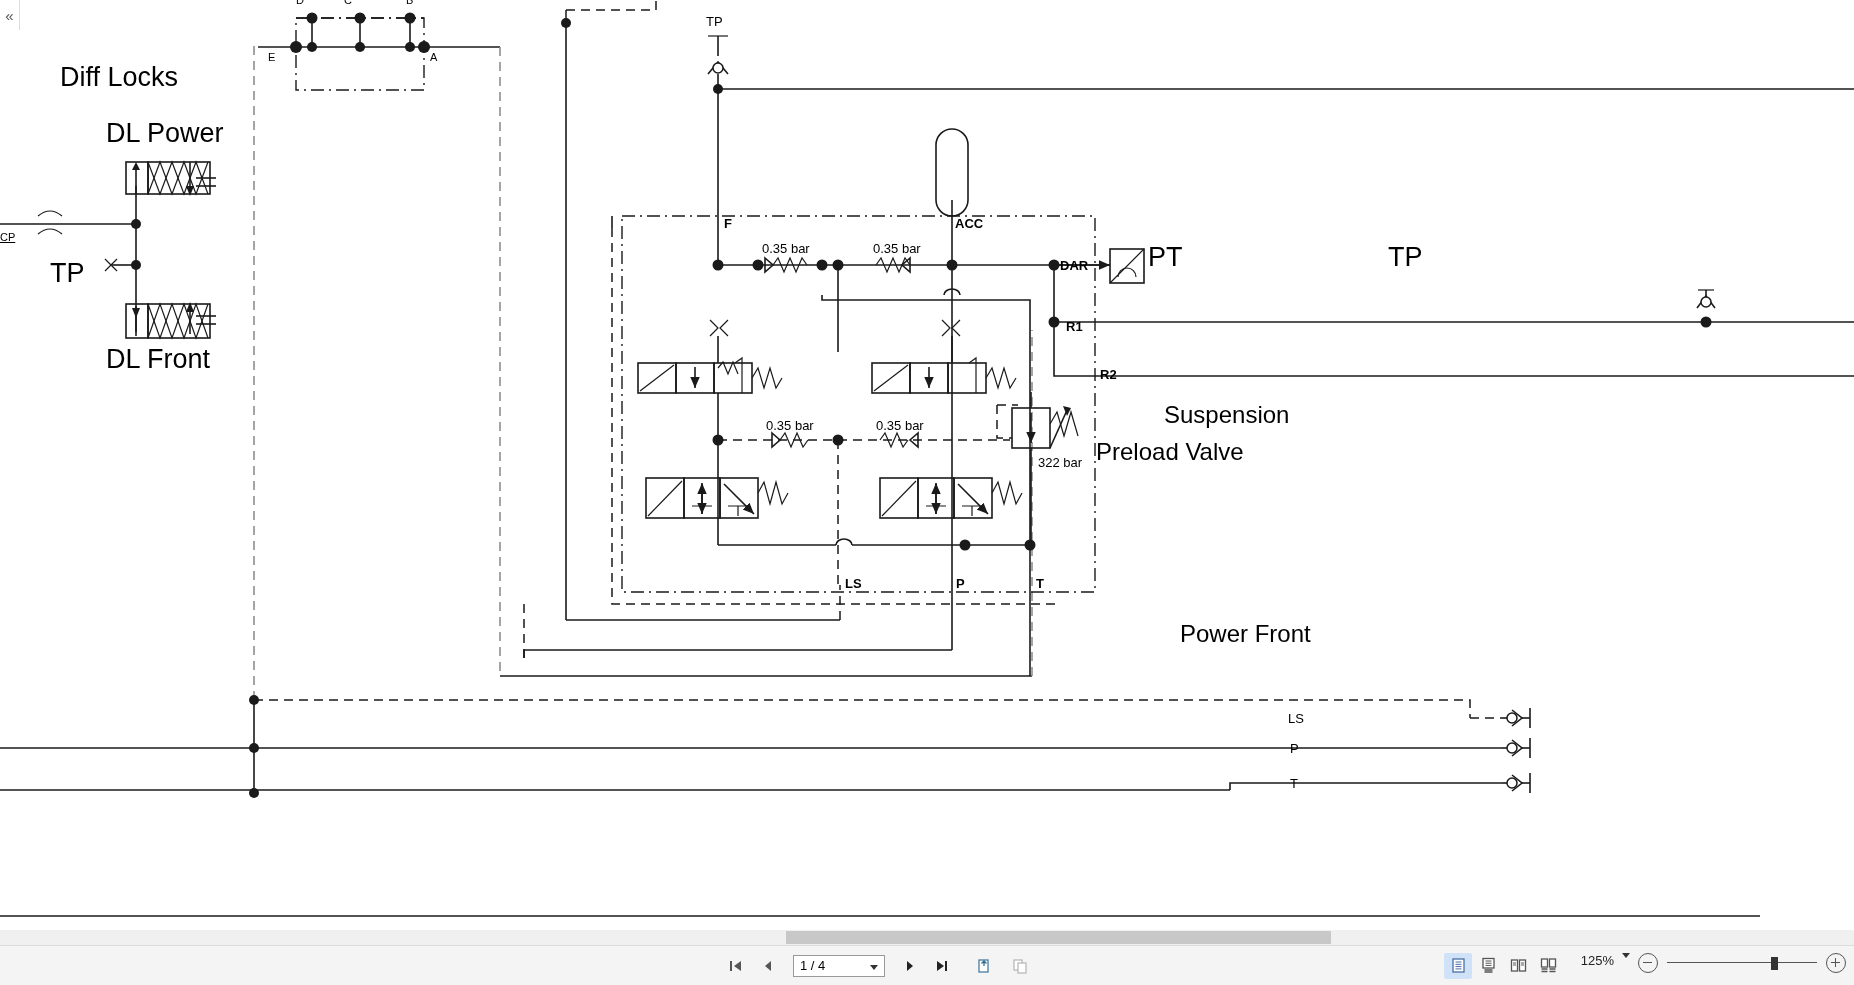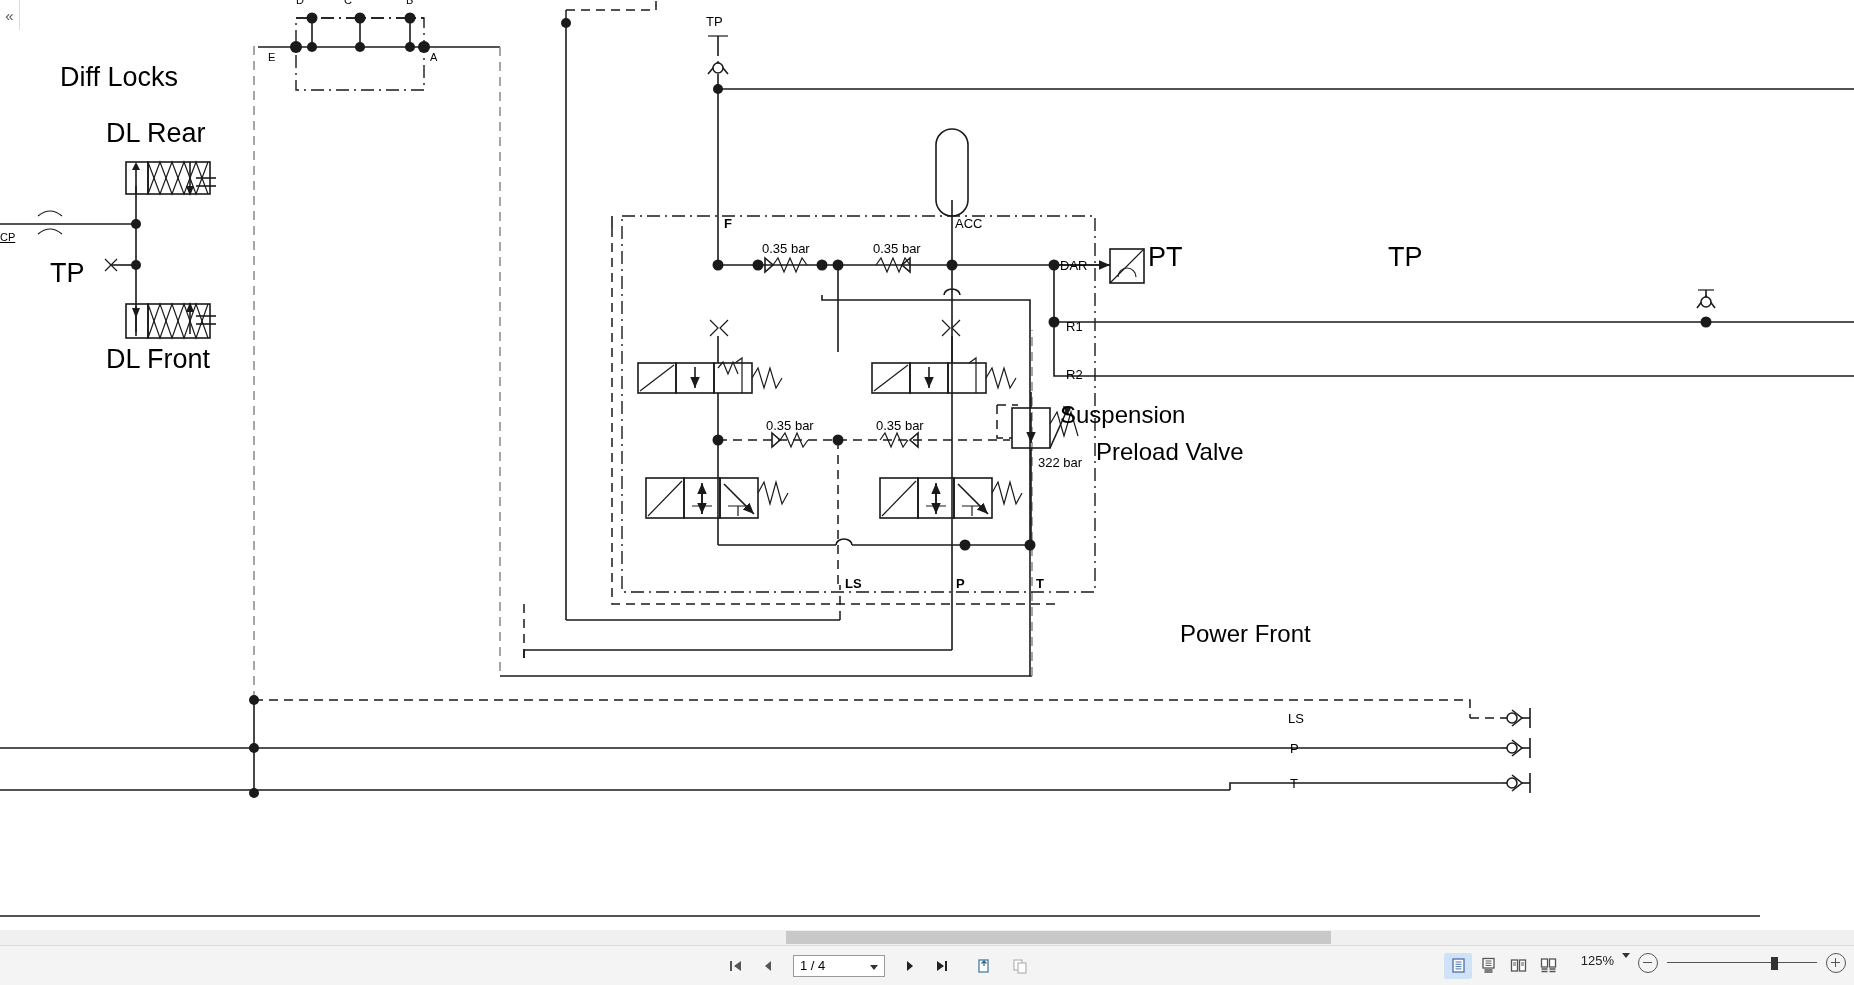--- a/index.html
+++ b/index.html
@@ -25,21 +25,21 @@
     position: absolute;
     color: #000;
     white-space: nowrap;
     font-family: "Liberation Sans", sans-serif;
   }
   .lbl-big   { font-size: 27px; }
   .lbl-mid   { font-size: 24px; }
   .lbl-sm    { font-size: 13px; }
   .lbl-xs    { font-size: 11px; }
   .lbl-port  { font-size: 13px; font-weight: bold; }
-  .lbl-portn { font-size: 13px; font-weight: normal; }
+  .lbl-portn { font-size: 13px; font-weight: bold; }
 
   
   #hscroll {
     position: absolute; left: 0; top: 930px;
     width: 1854px; height: 15px;
     background: #f0f0f0;
   }
   #hscroll .thumb {
     position: absolute; left: 786px; top: 1px;
     width: 545px; height: 13px;
@@ -394,54 +394,54 @@
         <path class="s" d="M1512,775 L1522,783 L1512,791"></path>
         <circle cx="1512" cy="783" r="5" fill="#fff" stroke="#1a1a1a" stroke-width="1.5"></circle>
         <path class="s" d="M1530,773 L1530,793"></path>
         <path class="s" d="M1522,783 L1530,783"></path>
       </g>
 
       <path class="s" d="M0,916 L1760,916"></path>
     </svg>
 
     <div class="lbl lbl-big" style="left:60px; top:62px;text-align:right;">Diff Locks</div>
-    <div class="lbl lbl-big" style="left:106px; top:118px;">DL Rear</div>
+    <div class="lbl lbl-big" style="left:106px; top:118px;">DL Power</div>
     <div class="lbl lbl-big" style="left:106px; top:344px;">DL Front</div>
     <div class="lbl lbl-xs" style="left:0px; top:231px;text-decoration:underline;">CP</div>
     <div class="lbl lbl-big" style="left:50px; top:258px;">TP</div>
 
     <div class="lbl lbl-xs" style="left:268px; top:51px;">E</div>
     <div class="lbl lbl-xs" style="left:430px; top:51px;">A</div>
     <div class="lbl lbl-xs" style="left:406px; top:-6px;">B</div>
     <div class="lbl lbl-xs" style="left:344px; top:-6px;">C</div>
     <div class="lbl lbl-xs" style="left:296px; top:-6px;">D</div>
 
     <div class="lbl lbl-sm" style="left:706px; top:14px;">TP</div>
 
     <div class="lbl lbl-port" style="left:724px; top:216px;">F</div>
     <div class="lbl lbl-portn" style="left:955px; top:216px;">ACC</div>
     <div class="lbl lbl-portn" style="left:1060px; top:258px;">DAR</div>
     <div class="lbl lbl-portn" style="left:1066px; top:319px;">R1</div>
-    <div class="lbl lbl-portn" style="left:1066px; top:367px;">R2</div>
+    <div class="lbl lbl-portn" style="left:1100px; top:367px;">R2</div>
 
     <div class="lbl lbl-sm" style="left:762px; top:241px;">0.35 bar</div>
     <div class="lbl lbl-sm" style="left:873px; top:241px;">0.35 bar</div>
 
     <div class="lbl lbl-sm" style="left:766px; top:418px;">0.35 bar</div>
     <div class="lbl lbl-sm" style="left:876px; top:418px;">0.35 bar</div>
     <div class="lbl lbl-sm" style="left:1038px; top:455px;">322 bar</div>
 
     <div class="lbl lbl-big" style="left:1148px; top:242px;">PT</div>
     <div class="lbl lbl-big" style="left:1388px; top:242px;">TP</div>
 
     <div class="lbl lbl-port" style="left:845px; top:576px;">LS</div>
     <div class="lbl lbl-port" style="left:956px; top:576px;">P</div>
     <div class="lbl lbl-port" style="left:1036px; top:576px;">T</div>
 
-    <div class="lbl lbl-mid" style="left:1060px; top:401px;text-align:right;">Suspension</div>
+    <div class="lbl lbl-mid" style="left:1164px; top:401px;text-align:right;">Suspension</div>
     <div class="lbl lbl-mid" style="left:1096px; top:438px;text-align:right;">Preload Valve</div>
     <div class="lbl lbl-mid" style="left:1180px; top:620px;">Power Front</div>
 
     <div class="lbl lbl-sm" style="left:1288px; top:711px;">LS</div>
     <div class="lbl lbl-sm" style="left:1290px; top:741px;">P</div>
     <div class="lbl lbl-sm" style="left:1290px; top:776px;">T</div>
 
     <div id="collapsebtn">
       <span>«</span>
     </div>

